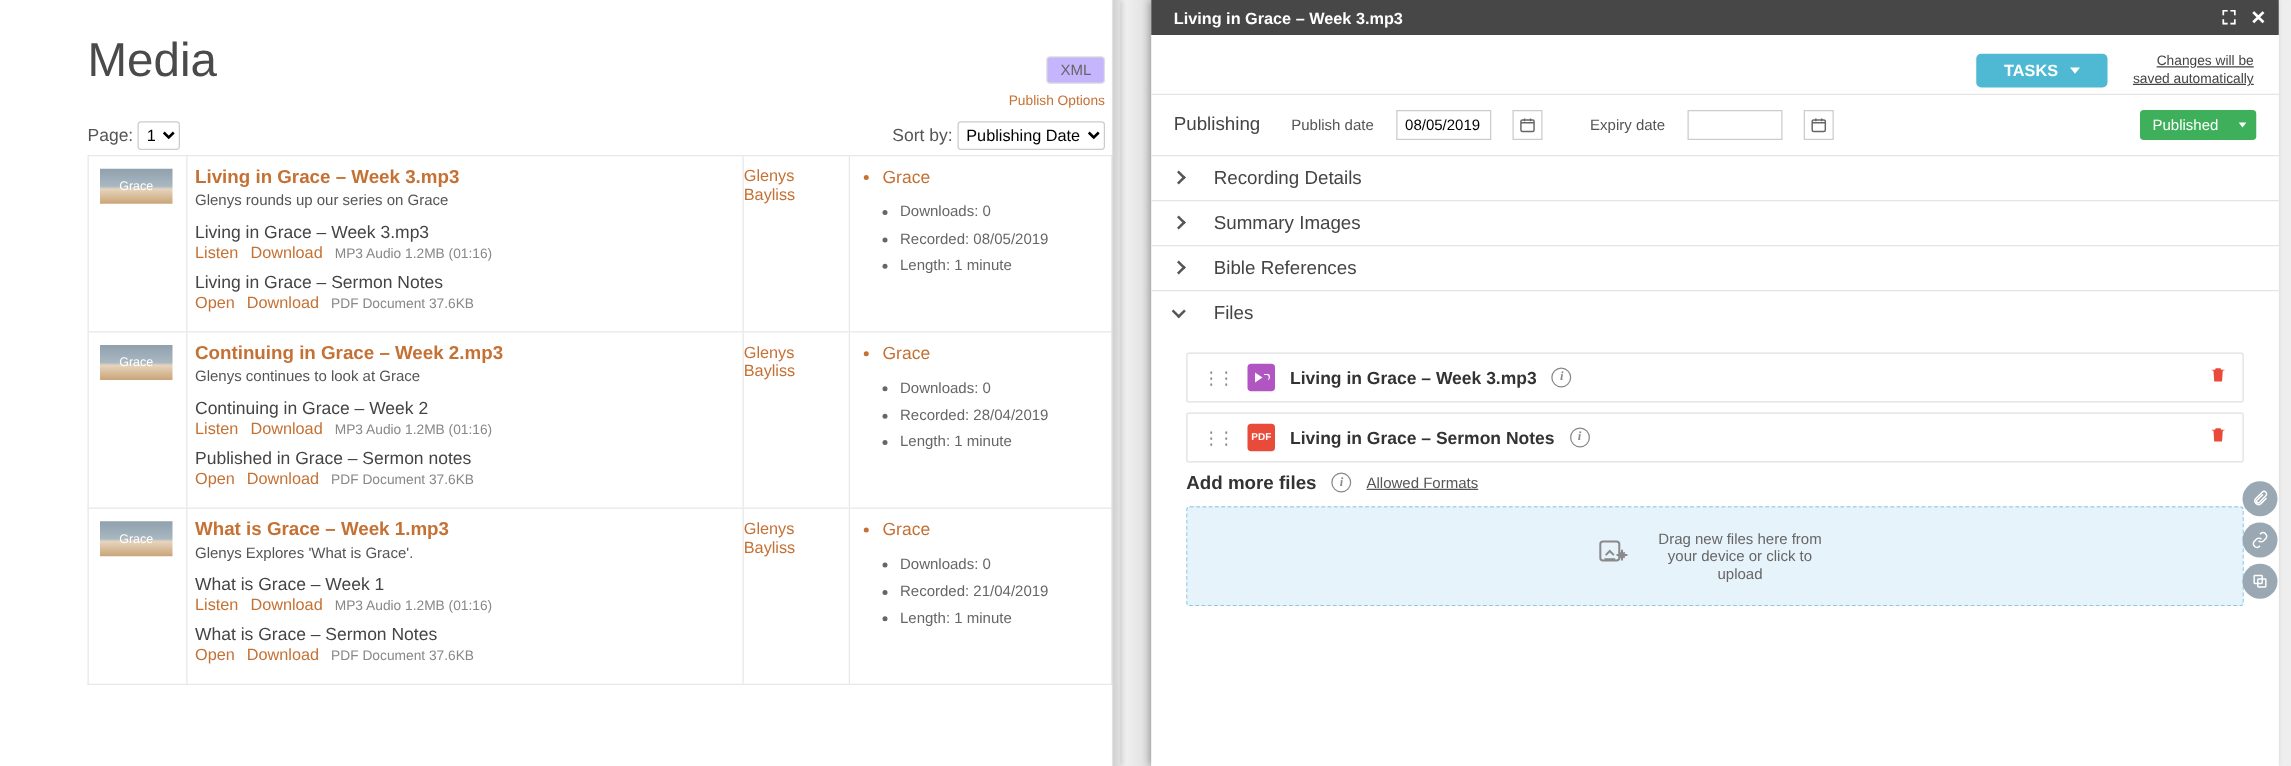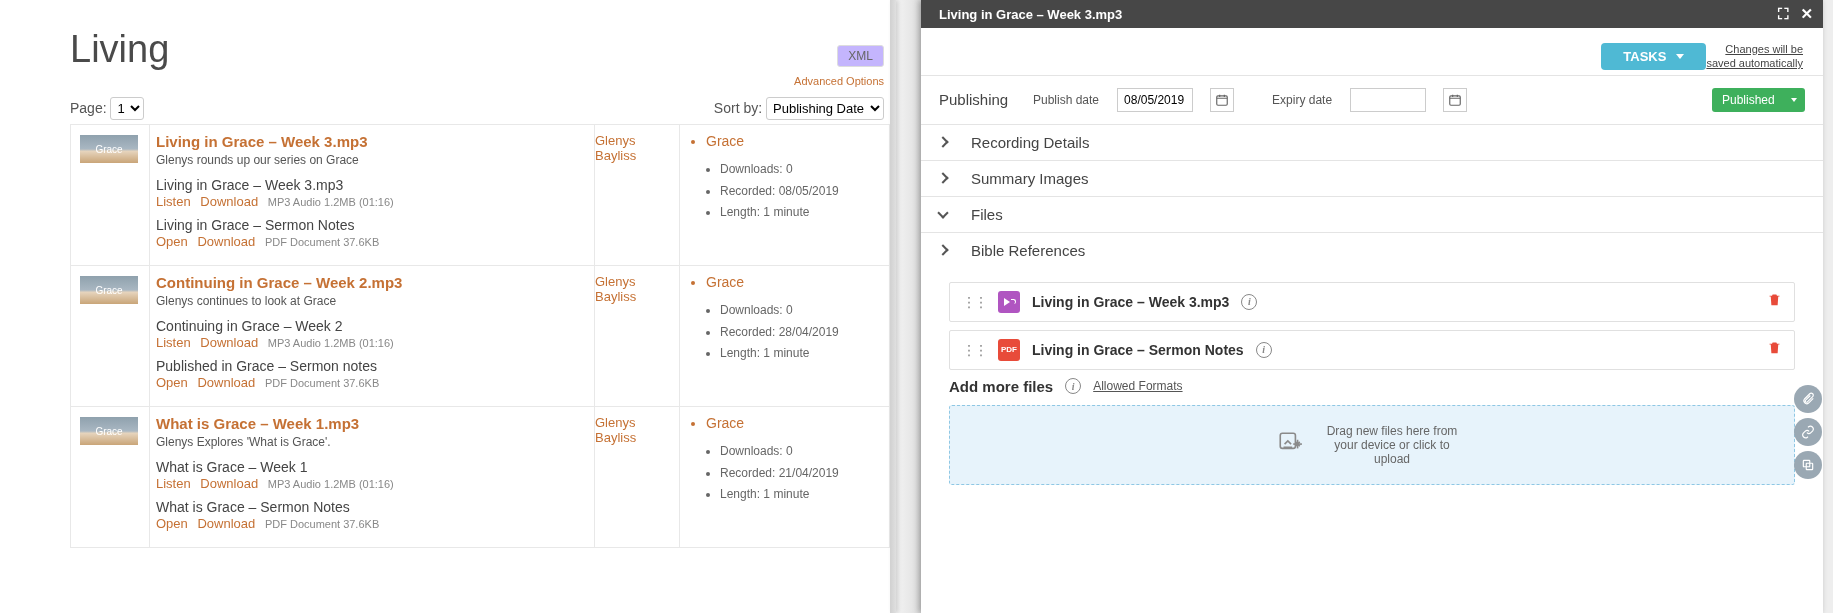--- a/index.html
+++ b/index.html
@@ -39,21 +39,21 @@
   
   .gap { width: 31px; background: linear-gradient(90deg, #e3e3e3 0%, #f3f3f3 20%, #e9e9e9 60%, #ddd 100%); position: relative; }
   .gap::after { content: ''; position: absolute; left: 0; top:0; bottom:0; width: 6px; background: rgba(0,0,0,0.08); box-shadow: 2px 0 4px rgba(0,0,0,0.15); }
   
   
   .right { flex: 1; background: #fff; position: relative; display: flex; flex-direction: column; box-shadow: -2px 0 6px rgba(0,0,0,0.3); }
   .panel-header { background: #474747; color: #fff; height: 28px; display: flex; align-items: center; justify-content: space-between; padding: 0 10px 0 18px; font-size: 13px; font-weight: 600; }
   .panel-header-right { display: flex; align-items: center; gap: 12px; }
   .icon-btn { color: #fff; cursor: pointer; font-size: 15px; }
   
-  .tasks-bar { display: flex; justify-content: flex-end; align-items: center; padding: 14px 20px 4px 8px; }
+  .tasks-bar { display: flex; justify-content: flex-end; align-items: center; padding: 14px 20px 4px 8px; gap: 20px; }
   .tasks-btn { background: #4fb9d4; color: #fff; border: none; border-radius: 4px; padding: 6px 22px; font-size: 13px; font-weight: 700; cursor: pointer; display: inline-flex; align-items: center; gap: 10px; }
   .tasks-btn .caret { border-left: 4px solid transparent; border-right: 4px solid transparent; border-top: 5px solid #fff; width: 0; height: 0; }
   .auto-save { font-size: 11px; color: #444; text-align: right; text-decoration: underline; line-height: 1.3; }
   
   .section-row { border-top: 1px solid #e4e4e4; }
   .publishing { display: flex; align-items: center; padding: 12px 18px; gap: 18px; }
   .pub-label { font-size: 15px; font-weight: 500; color: #444; width: 76px; }
   .field-label { font-size: 12px; color: #555; }
   .date-input { border: 1px solid #ccc; padding: 3px 6px; font-size: 12px; width: 76px; height: 24px; }
   .cal-icon { width: 24px; height: 24px; border: 1px solid #ccc; display: inline-flex; align-items: center; justify-content: center; font-size: 13px; color: #666; cursor: pointer; margin-left: -1px; background: #fff; }
@@ -88,24 +88,24 @@
   
   .side-btns { position: absolute; right: 0; top: 385px; display: flex; flex-direction: column; gap: 5px; padding-right: 1px;}
   .side-btn { width: 28px; height: 28px; background: #9aa8b3; border-radius: 50%; color: #fff; display: flex; align-items: center; justify-content: center; cursor: pointer; font-size: 14px; }
   
   .scroll-track { width: 10px; background: #eee; }
 </style>
 </head>
 <body>
 
 <div class="left">
-  <h1>Living</h1>
+  <h1>Media</h1>
   <div class="top-links">
     <button class="xml-btn">XML</button>
-    <a class="adv-link">Advanced Options</a>
+    <a class="adv-link">Publish Options</a>
   </div>
   <div class="controls">
     <div>
       <span>Page:</span>
       <select>
         <option>1</option>
       </select>
     </div>
     <div>
       <span>Sort by:</span>
@@ -256,26 +256,26 @@
 
   <div class="section-row accordion-head">
     <span class="chev"></span>
     <span>Recording Details</span>
   </div>
   <div class="section-row accordion-head">
     <span class="chev"></span>
     <span>Summary Images</span>
   </div>
   <div class="section-row accordion-head">
+    <span class="chev"></span>
+    <span>Bible References</span>
+  </div>
+  <div class="section-row accordion-head">
     <span class="chev down"></span>
     <span>Files</span>
-  </div>
-  <div class="section-row accordion-head">
-    <span class="chev"></span>
-    <span>Bible References</span>
   </div>
 
   <div class="files-body">
     <div id="panel-files">
         <div class="file-row">
     <span class="drag-handle">⋮⋮</span>
     <span class="ft-icon ft-audio">
             <span class="snd"></span>
           </span>
     <span class="file-title">Living in Grace – Week 3.mp3</span>

